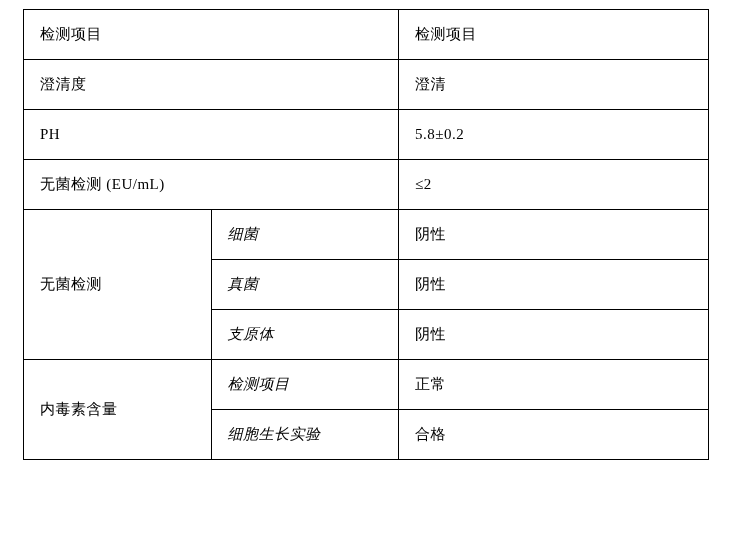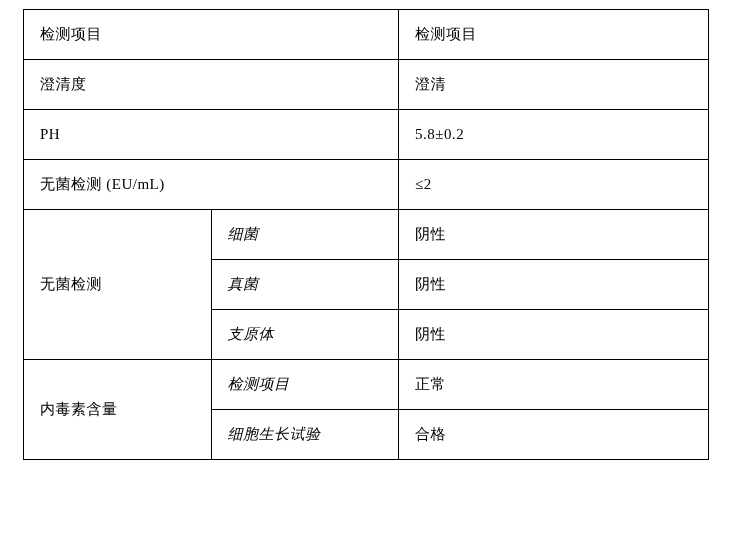--- a/index.html
+++ b/index.html
@@ -92,18 +92,18 @@
         <td class="col-b sub">支原体</td>
         <td class="col-c">阴性</td>
       </tr>
 
       <tr>
         <td class="col-a center-label" rowspan="2">内毒素含量</td>
         <td class="col-b sub">检测项目</td>
         <td class="col-c">正常</td>
       </tr>
       <tr>
-        <td class="col-b sub">细胞生长试验</td>
+        <td class="col-b sub">细胞生长实验</td>
         <td class="col-c">合格</td>
       </tr>
     </tbody>
   </table>
 </div>
 
 </body></html>

